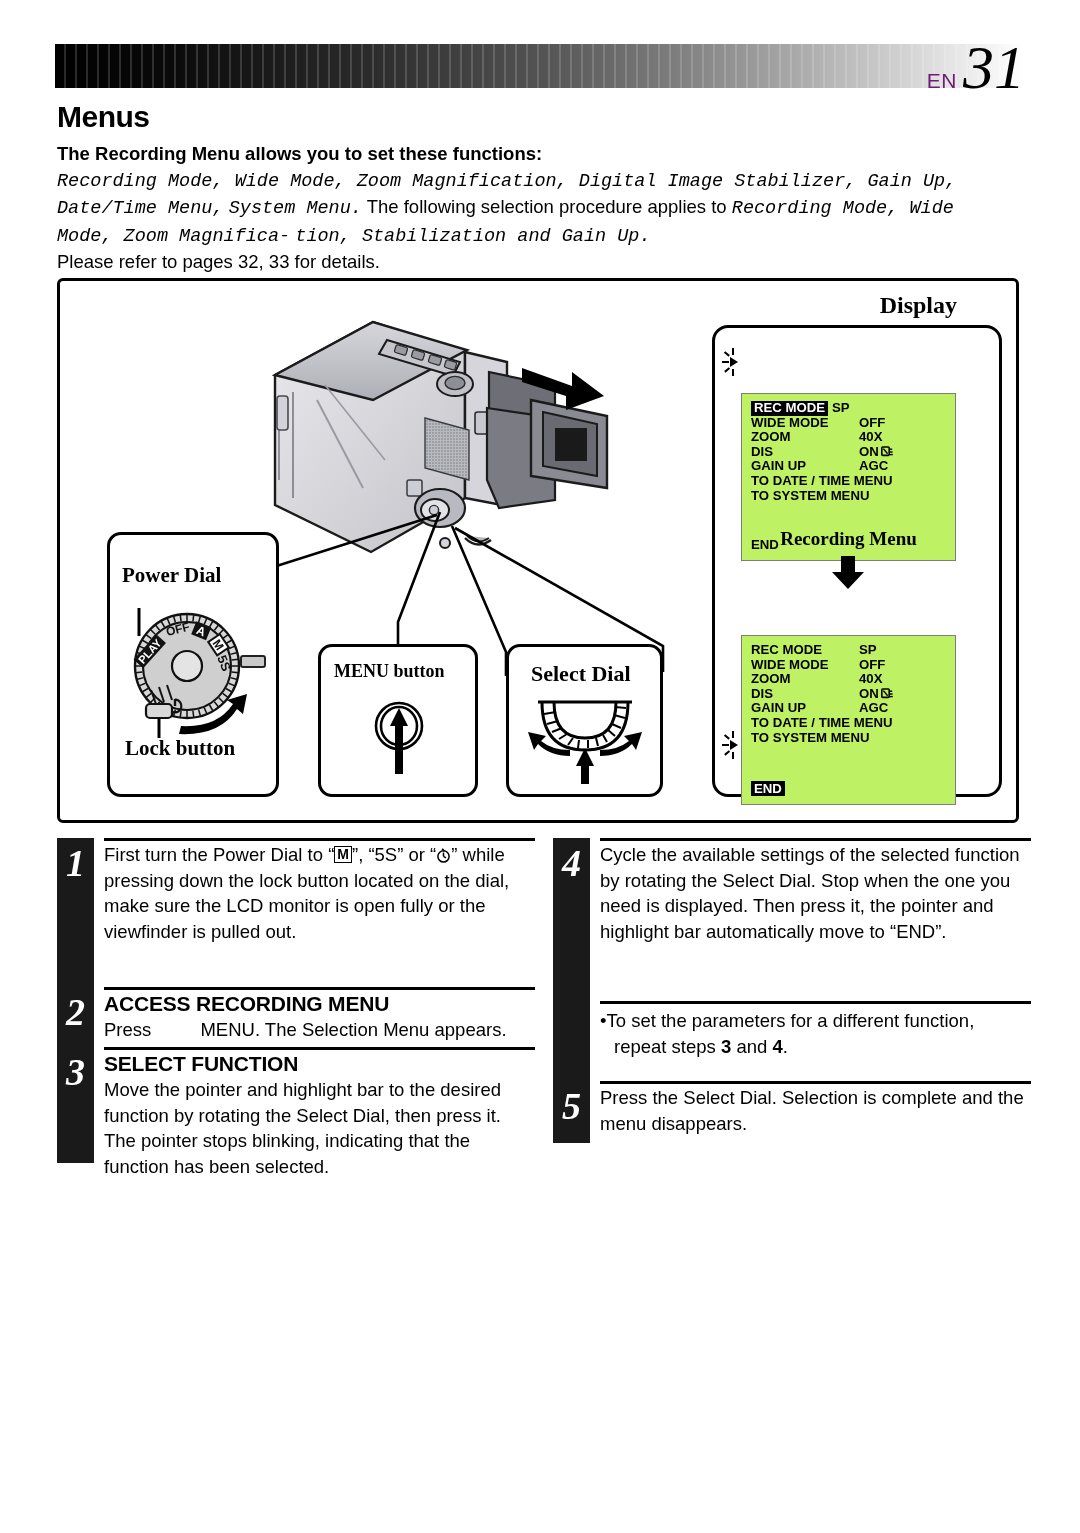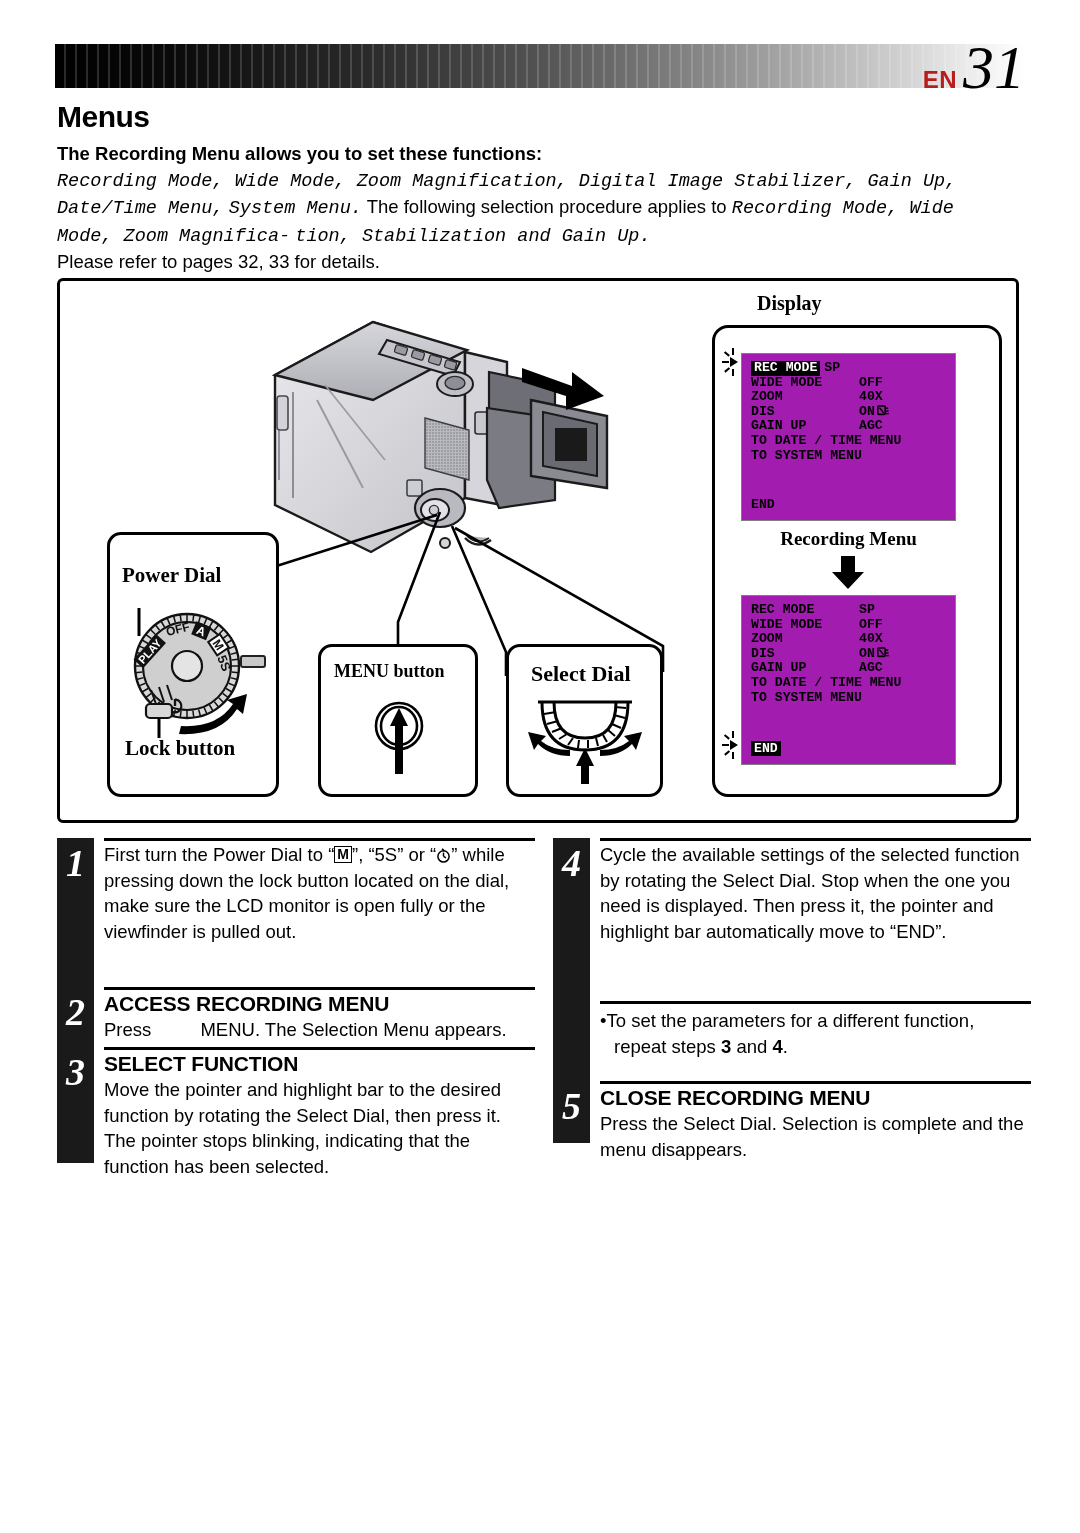--- a/index.html
+++ b/index.html
@@ -35,24 +35,23 @@
   }
   .header-page {
     position: absolute;
     right: 0; top: -4px;
     display: flex;
     align-items: baseline;
     gap: 6px;
   }
   .hp-en {
     font-family: "Liberation Sans", sans-serif;
-    font-size: 24px;
+    font-size: 21px;
     letter-spacing: 0.5px;
-    color: #b91c1c;
-    font-weight: bold;
+    color: #701a75;
   }
   .hp-num {
     font-family: "Liberation Serif", serif;
     font-style: italic;
     font-size: 62px;
     font-weight: 400;
     color: #000;
     line-height: 0.9;
   }
 
@@ -84,41 +83,42 @@
     border: 3px solid #000;
     border-radius: 6px;
     background: #fff;
   }
 
   
   .display-label {
     position: absolute;
     left: 757px; top: 292px;
     width: 200px;
-    text-align: left;
+    text-align: right;
     font-family: "Liberation Serif", serif;
     font-weight: bold;
-    font-size: 20px;
+    font-size: 24px;
   }
   .display-panel {
     position: absolute;
     left: 712px; top: 325px;
     width: 290px; height: 472px;
     border: 3px solid #000;
     border-radius: 16px;
     background: #fff;
   }
   .menu-screen {
     position: absolute;
-    background: #a21caf;
+    background: #bef264;
     border: 1.5px solid #7d7d7d;
-    font-family: Liberation Mono, monospace;
+    font-family: Liberation Sans, sans-serif;
     font-weight: bold;
     font-size: 13.2px;
     color: #000;
+    margin-top: 40px;
   }
   .menu-screen.first { left: 741px; top: 353px; width: 215px; height: 168px; }
   .menu-screen.second { left: 741px; top: 595px; width: 215px; height: 170px; }
   .menu-rows { position: absolute; left: 9px; top: 7px; width: 200px; }
   .menu-row {
     position: relative;
     display: flex;
     height: 14.6px;
     line-height: 14.6px;
     white-space: nowrap;
@@ -678,16 +678,15 @@
     <div class="step-rule"></div>
     <div class="bullet-note">
       <span>•</span><span>To set the parameters for a different function,</span>
       <span class="ind"><span>repeat steps </span><b>3</b><span> and </span><b>4</b><span>.</span></span>
     </div>
   </div>
 
   <div class="step-num" style="top:249px;">5</div>
   <div class="step-body" style="top:243px;">
     <div class="step-rule"></div>
-    <div class="step-head">CLOSE RECORDING MENU</div>
     <div class="step-text">Press the Select Dial. Selection is complete and the menu disappears.</div>
   </div>
 </div>
 
 </body></html>

